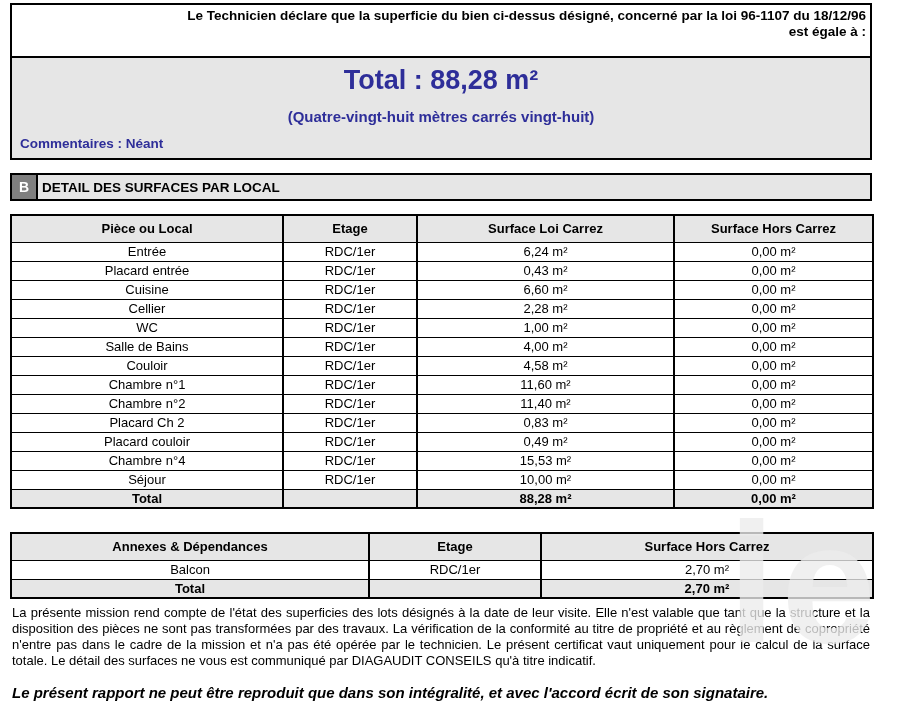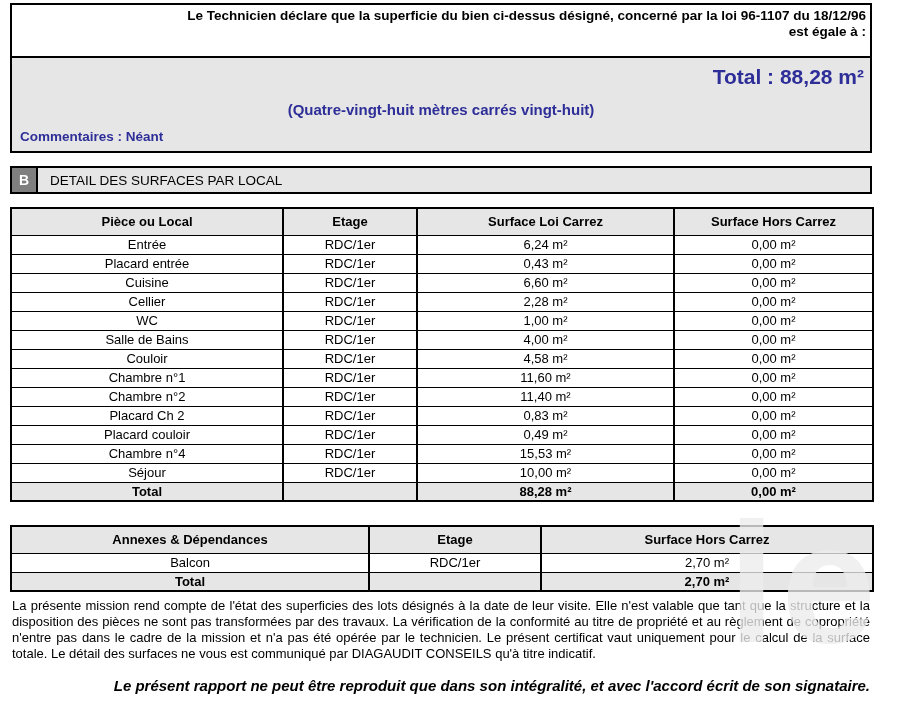--- a/index.html
+++ b/index.html
@@ -25,23 +25,23 @@
     border-bottom: 2px solid #000;
     text-align: right;
     font-weight: bold;
     font-size: 13.5px;
     line-height: 16px;
     padding: 3px 4px 16px 4px;
   }
   .decl-body { background: var(--panel-gray); padding: 7px 6px 7px 6px; }
   .total-line {
     color: var(--accent);
-    font-size: 21px;
-    font-weight: bold;
-    text-align: right;
+    font-size: 27px;
+    font-weight: bold;
+    text-align: center;
   }
   .words-line {
     color: var(--accent);
     font-size: 15px;
     font-weight: bold;
     text-align: center;
     margin-top: 12px;
   }
   .comments-line {
     color: var(--accent);
@@ -67,25 +67,25 @@
     border-right: 2px solid #000;
     font-weight: bold;
     font-size: 14px;
     display: flex;
     align-items: center;
     justify-content: center;
   }
   .section-title {
     flex: 1;
     background: var(--panel-gray);
-    font-weight: normal;
+    font-weight: bold;
     font-size: 13.5px;
     display: flex;
     align-items: center;
-    padding-left: 12px;
+    padding-left: 4px;
   }
 
   
   table {
     border-collapse: collapse;
     table-layout: fixed;
     width: 862px;
     margin-left: 10px;
     font-size: 13px;
     padding-left: 44px;
@@ -114,21 +114,20 @@
     line-height: 16px;
     text-align: justify;
     padding: 0 2px;
   }
   .footer-notice {
     margin-top: 15px;
     font-size: 15px;
     font-weight: bold;
     font-style: italic;
     padding: 0 2px;
-    text-align: right;
   }
 
   
   .watermark {
     position: absolute;
     top: 498px;
     left: 728px;
     font-size: 170px;
     font-weight: bold;
     letter-spacing: 6px;

